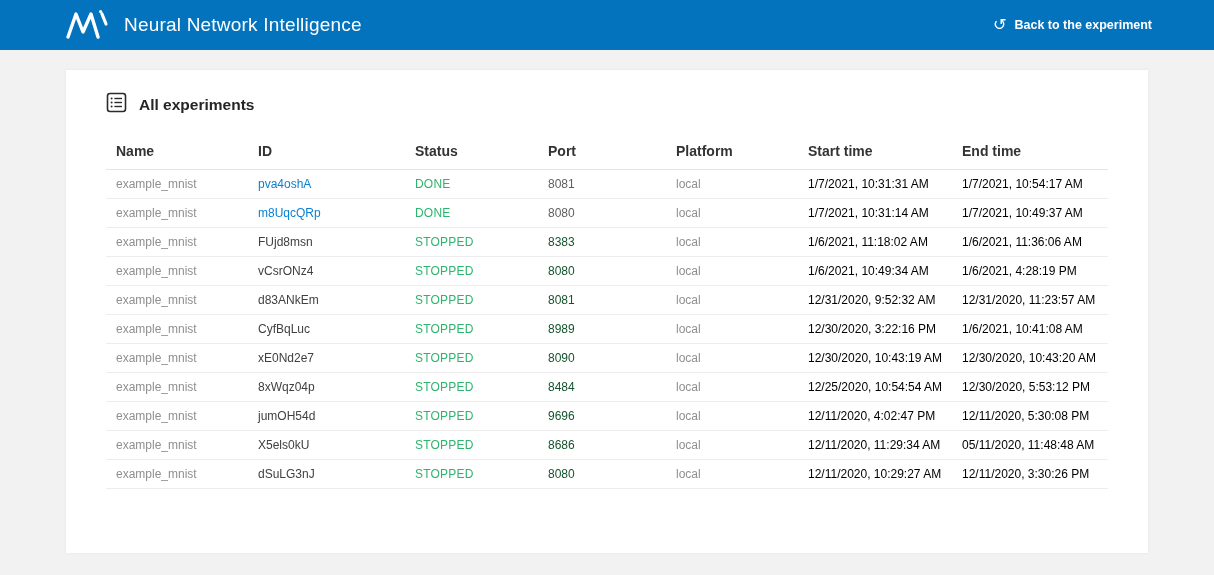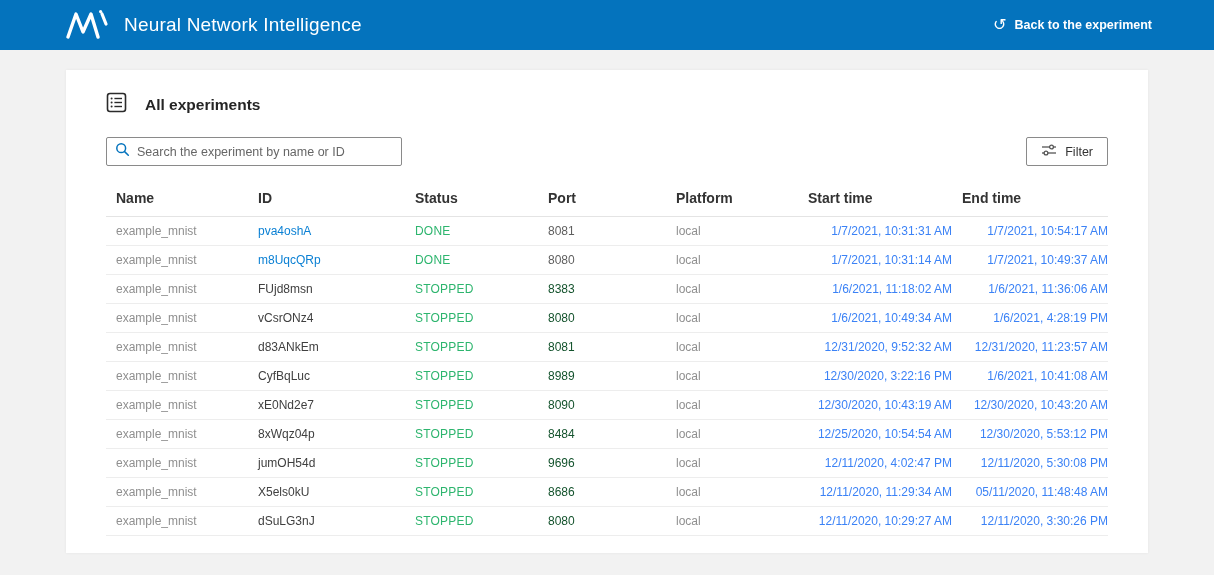--- a/index.html
+++ b/index.html
@@ -29,21 +29,21 @@
     font-family:inherit;
   }
   .back-glyph { font-size:16px; line-height:1; font-family:"DejaVu Sans", sans-serif; font-weight:400; }
 
   
   .card {
     position:absolute; left:66px; top:70px; width:1082px; height:483px;
     background:#fff; box-shadow:0 0 3px rgba(0,0,0,.06);
     padding:22px 40px 0 40px;
   }
-  .card-title-row { display:flex; align-items:center; gap:18px; margin-bottom:20px; }
+  .card-title-row { display:flex; align-items:center; gap:12px; margin-bottom:20px; }
   .card-title { font-size:15.5px; font-weight:700; color:#252525; }
 
   
   .controls-row { display:flex; align-items:center; justify-content:space-between; margin-bottom:18px; }
   .search-box {
     display:flex; align-items:center; gap:7px;
     width:296px; height:29px; border:1px solid #8a8a8a; border-radius:2px;
     padding:0 8px; background:#fff;
   }
   .search-box input {
@@ -69,21 +69,21 @@
   td {
     font-size:12px; padding:0 0 0 10px; height:29px;
     border-bottom:1px solid #ededed; white-space:nowrap; overflow:hidden;
   }
   td.name, td.platform { color:#8f8f8f; }
   td.id span { color:#404040; }
   td.id span.is-link { color:var(--link); cursor:pointer;margin-top:26px; }
   td.status { color:var(--green); font-weight:400; letter-spacing:.2px; }
   td.port { color:#14532d; }
   td.port.active { color:#5f5f5f; }
-  td.time { color:#3b82f6;text-align:right; }
+  td.time { color:#000000; }
 </style>
 </head>
 <body style="--header-bg: #0473bd; --link: #0b80d4; --green: #2db56e;">
 
 <header class="topbar">
   <div class="brand">
     <span class="brand-logo">
       <svg width="44" height="32" viewBox="0 0 44 32">
         <polyline points="2,28 10,5 17,23 25,5 32,28" fill="none" stroke="#fff" stroke-width="3.4" stroke-linejoin="round" stroke-linecap="round"></polyline>
         <line x1="36" y1="5" x2="40" y2="15" stroke="#fff" stroke-width="3.2" stroke-linecap="round"></line>
@@ -108,42 +108,20 @@
         <circle cx="5.6" cy="10.5" r="1" fill="#2b2b2b"></circle>
         <circle cx="5.6" cy="14.5" r="1" fill="#2b2b2b"></circle>
         <line x1="8.4" y1="6.5" x2="16" y2="6.5" stroke="#2b2b2b" stroke-width="1.4"></line>
         <line x1="8.4" y1="10.5" x2="16" y2="10.5" stroke="#2b2b2b" stroke-width="1.4"></line>
         <line x1="8.4" y1="14.5" x2="16" y2="14.5" stroke="#2b2b2b" stroke-width="1.4"></line>
       </svg>
     </span>
     <h1 class="card-title">All experiments</h1>
   </div>
 
-  <div class="controls-row">
-    <div class="search-box">
-      <span>
-        <svg width="15" height="15" viewBox="0 0 15 15">
-          <circle cx="6.2" cy="6.2" r="4.4" fill="none" stroke="#0473bd" stroke-width="1.5"></circle>
-          <line x1="9.6" y1="9.6" x2="13.3" y2="13.3" stroke="#0473bd" stroke-width="1.5" stroke-linecap="round"></line>
-        </svg>
-      </span>
-      <input type="text" placeholder="Search the experiment by name or ID" style="">
-    </div>
-    <button class="filter-btn">
-      <span>
-        <svg width="16" height="14" viewBox="0 0 16 14">
-          <line x1="1" y1="4" x2="15" y2="4" stroke="#555" stroke-width="1.3"></line>
-          <circle cx="10.5" cy="4" r="1.9" fill="#fff" stroke="#555" stroke-width="1.3"></circle>
-          <line x1="1" y1="10" x2="15" y2="10" stroke="#555" stroke-width="1.3"></line>
-          <circle cx="5" cy="10" r="1.9" fill="#fff" stroke="#555" stroke-width="1.3"></circle>
-        </svg>
-      </span>
-      <span>Filter</span>
-    </button>
-  </div>
 
   <table>
     <colgroup>
       <col class="c-name">
         <col class="c-id">
         <col class="c-status">
       <col class="c-port">
         <col class="c-platform">
         <col class="c-start">
         <col>

